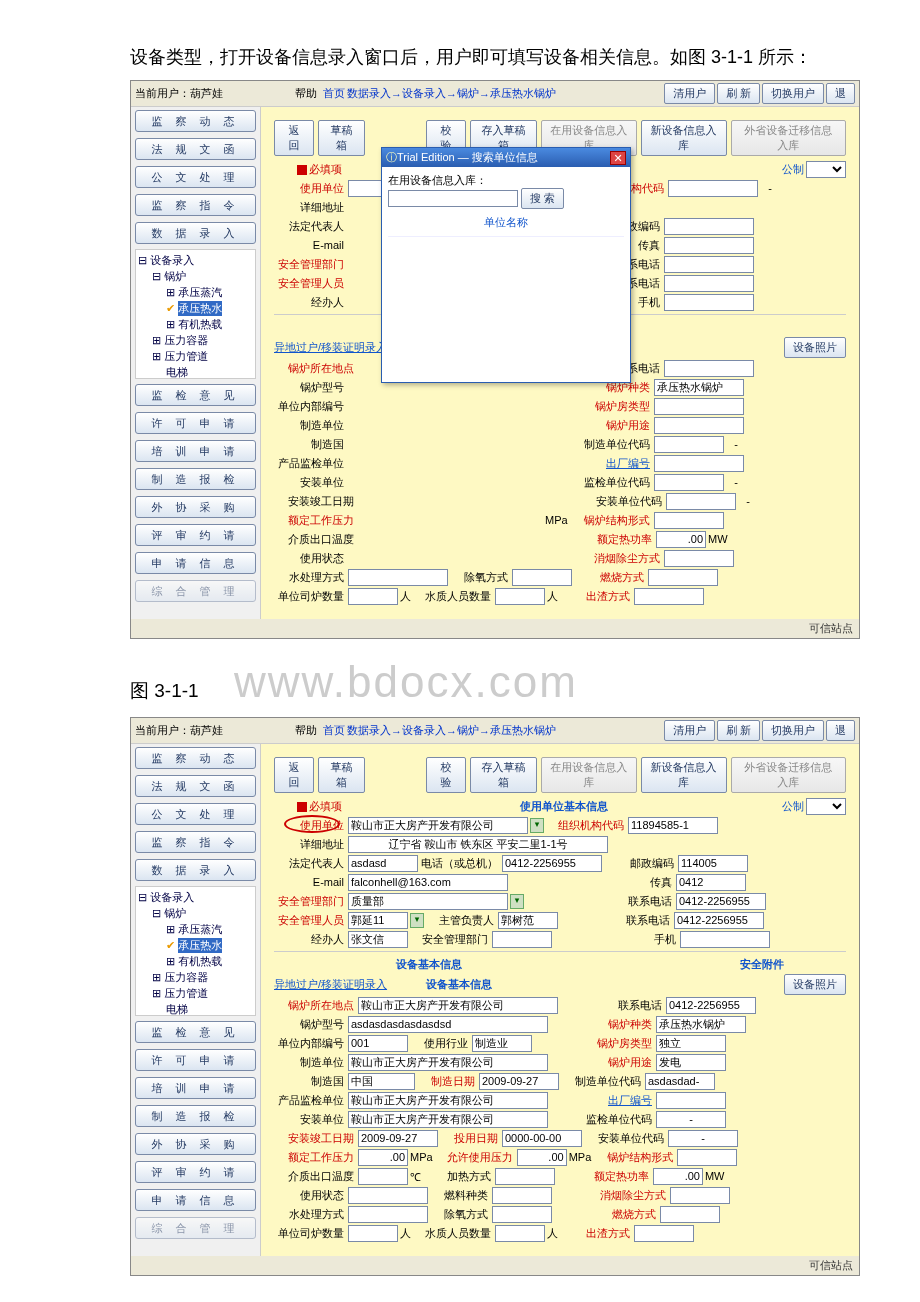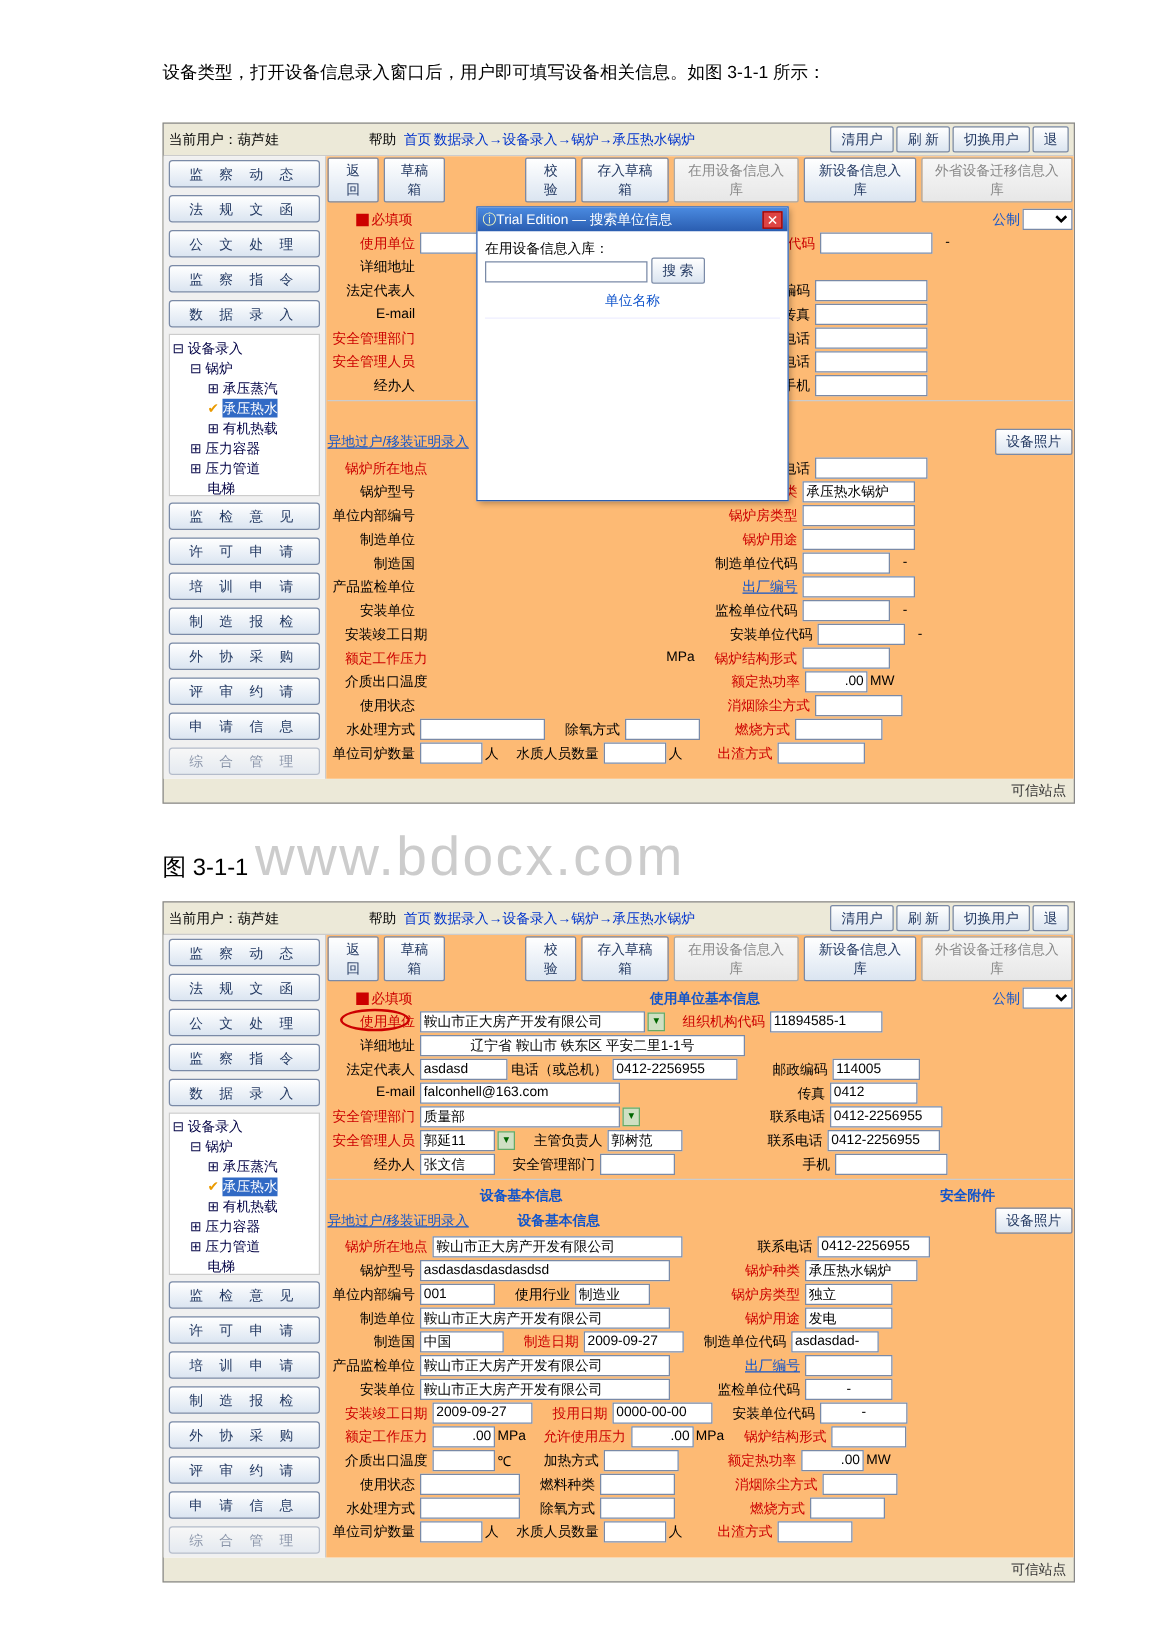--- a/index.html
+++ b/index.html
@@ -1,36 +1,36 @@
 <!DOCTYPE html>
 <html><head>
 <meta charset="utf-8">
 <style>
   *{box-sizing:border-box;margin:0;padding:0}
   body{font-family:"SimSun","Microsoft YaHei",sans-serif;font-size:12px;background:#fff;color:#000;width:920px}
   .page{padding:40px 60px 40px 130px}
-  .doc-text{font-size:14px;line-height:34px;margin-bottom:24px}
+  .doc-text{font-size:18px;line-height:34px;margin-bottom:6px}
   .caption{font-size:19px;margin:18px 0 10px 0}
   .watermark-wrap{position:relative}
   .watermark{font-size:44px;font-family:Arial,sans-serif;color:#ccc;letter-spacing:2px;font-weight:400}
   .app{border:1px solid #888;background:#ece9d8;font-size:11px;margin-bottom:10px}
   .topbar{display:flex;align-items:center;padding:2px 4px;border-bottom:1px solid #ccc;gap:6px}
   .topbar .rt{margin-left:auto;display:flex;gap:2px}
   .crumb{color:#03c;display:flex;gap:2px}
   .btn{display:inline-block;border:1px solid #7a8aa7;background:linear-gradient(#fff,#dbe5f1);padding:2px 8px;border-radius:2px;text-align:center;color:#243a63;font-family:SimSun}
   .btn.grey{color:#888;border-color:#aaa;background:linear-gradient(#f7f7f7,#e7e7e7)}
   .body{display:flex;background:#fff}
   .side{width:130px;background:#f0f0f0;border-right:1px solid #ccc;display:flex;flex-direction:column}
   .sidebtn{margin:3px 4px;border:1px solid #7a8aa7;background:linear-gradient(#fff,#dbe5f1);height:22px;display:flex;align-items:center;justify-content:center;letter-spacing:5px;color:#243a63;border-radius:3px}
   .tree{background:#fff;border:1px solid #ccc;margin:2px 4px;padding:3px 2px;height:130px;overflow:hidden;color:#004}
   .tree div{padding:0 0 1px 0;white-space:nowrap}
   .tree .l2{padding-left:14px}
   .tree .l3{padding-left:28px}
   .tree .sel{background:#316ac5;color:#fff;display:inline-block;padding:0 0}
-  .main{flex:1;padding:1px;background:#fdba74;overflow:hidden;position:relative}
+  .main{flex:1;padding:13px;background:#fef9c3;overflow:hidden;position:relative}
   .toolbar{display:flex;gap:4px;margin-bottom:4px;align-items:center}
   .section-title{color:#15c;font-weight:bold;text-align:center}
   .row{display:flex;align-items:center;margin-bottom:1px;min-height:18px;gap:2px}
   .lab{width:72px;text-align:right;padding-right:2px;color:#000}
   .lab.req{color:#c00}
   .lab.link{color:#15c;text-decoration:underline}
   .inp{border:1px solid #7a8aa7;background:#fff;height:17px;padding:0 2px;font-size:11px;font-family:inherit}
   .sel-ico{width:14px;height:15px;background:#cfe0c3;border:1px solid #6a6;display:inline-block;text-align:center;font-size:9px;color:#060}
   .hr{border-top:1px solid #ccc;margin:3px 0}
   .red-sq{display:inline-block;width:10px;height:10px;background:#c00;vertical-align:middle;margin-right:2px}
@@ -264,21 +264,21 @@
             <div style="height:140px;border-top:1px solid #eef"></div>
           </div>
         </div>
       </div>
     </div>
     <div class="note">可信站点</div>
   </div>
 
   <div class="watermark-wrap caption">
     <span>图 3-1-1</span>
-    <span class="watermark" style="">www.bdocx.com</span>
+    <span class="watermark" style="margin-left:30px">www.bdocx.com</span>
   </div>
 
   <div class="app">
     <div class="topbar">
       <span><span>当前用户：</span><span>葫芦娃</span></span>
       <span style="width:60px"></span>
       <span>帮助</span>
       <span class="crumb">
         <span>首页</span>
         <span>数据录入→设备录入→锅炉→承压热水锅炉</span>

